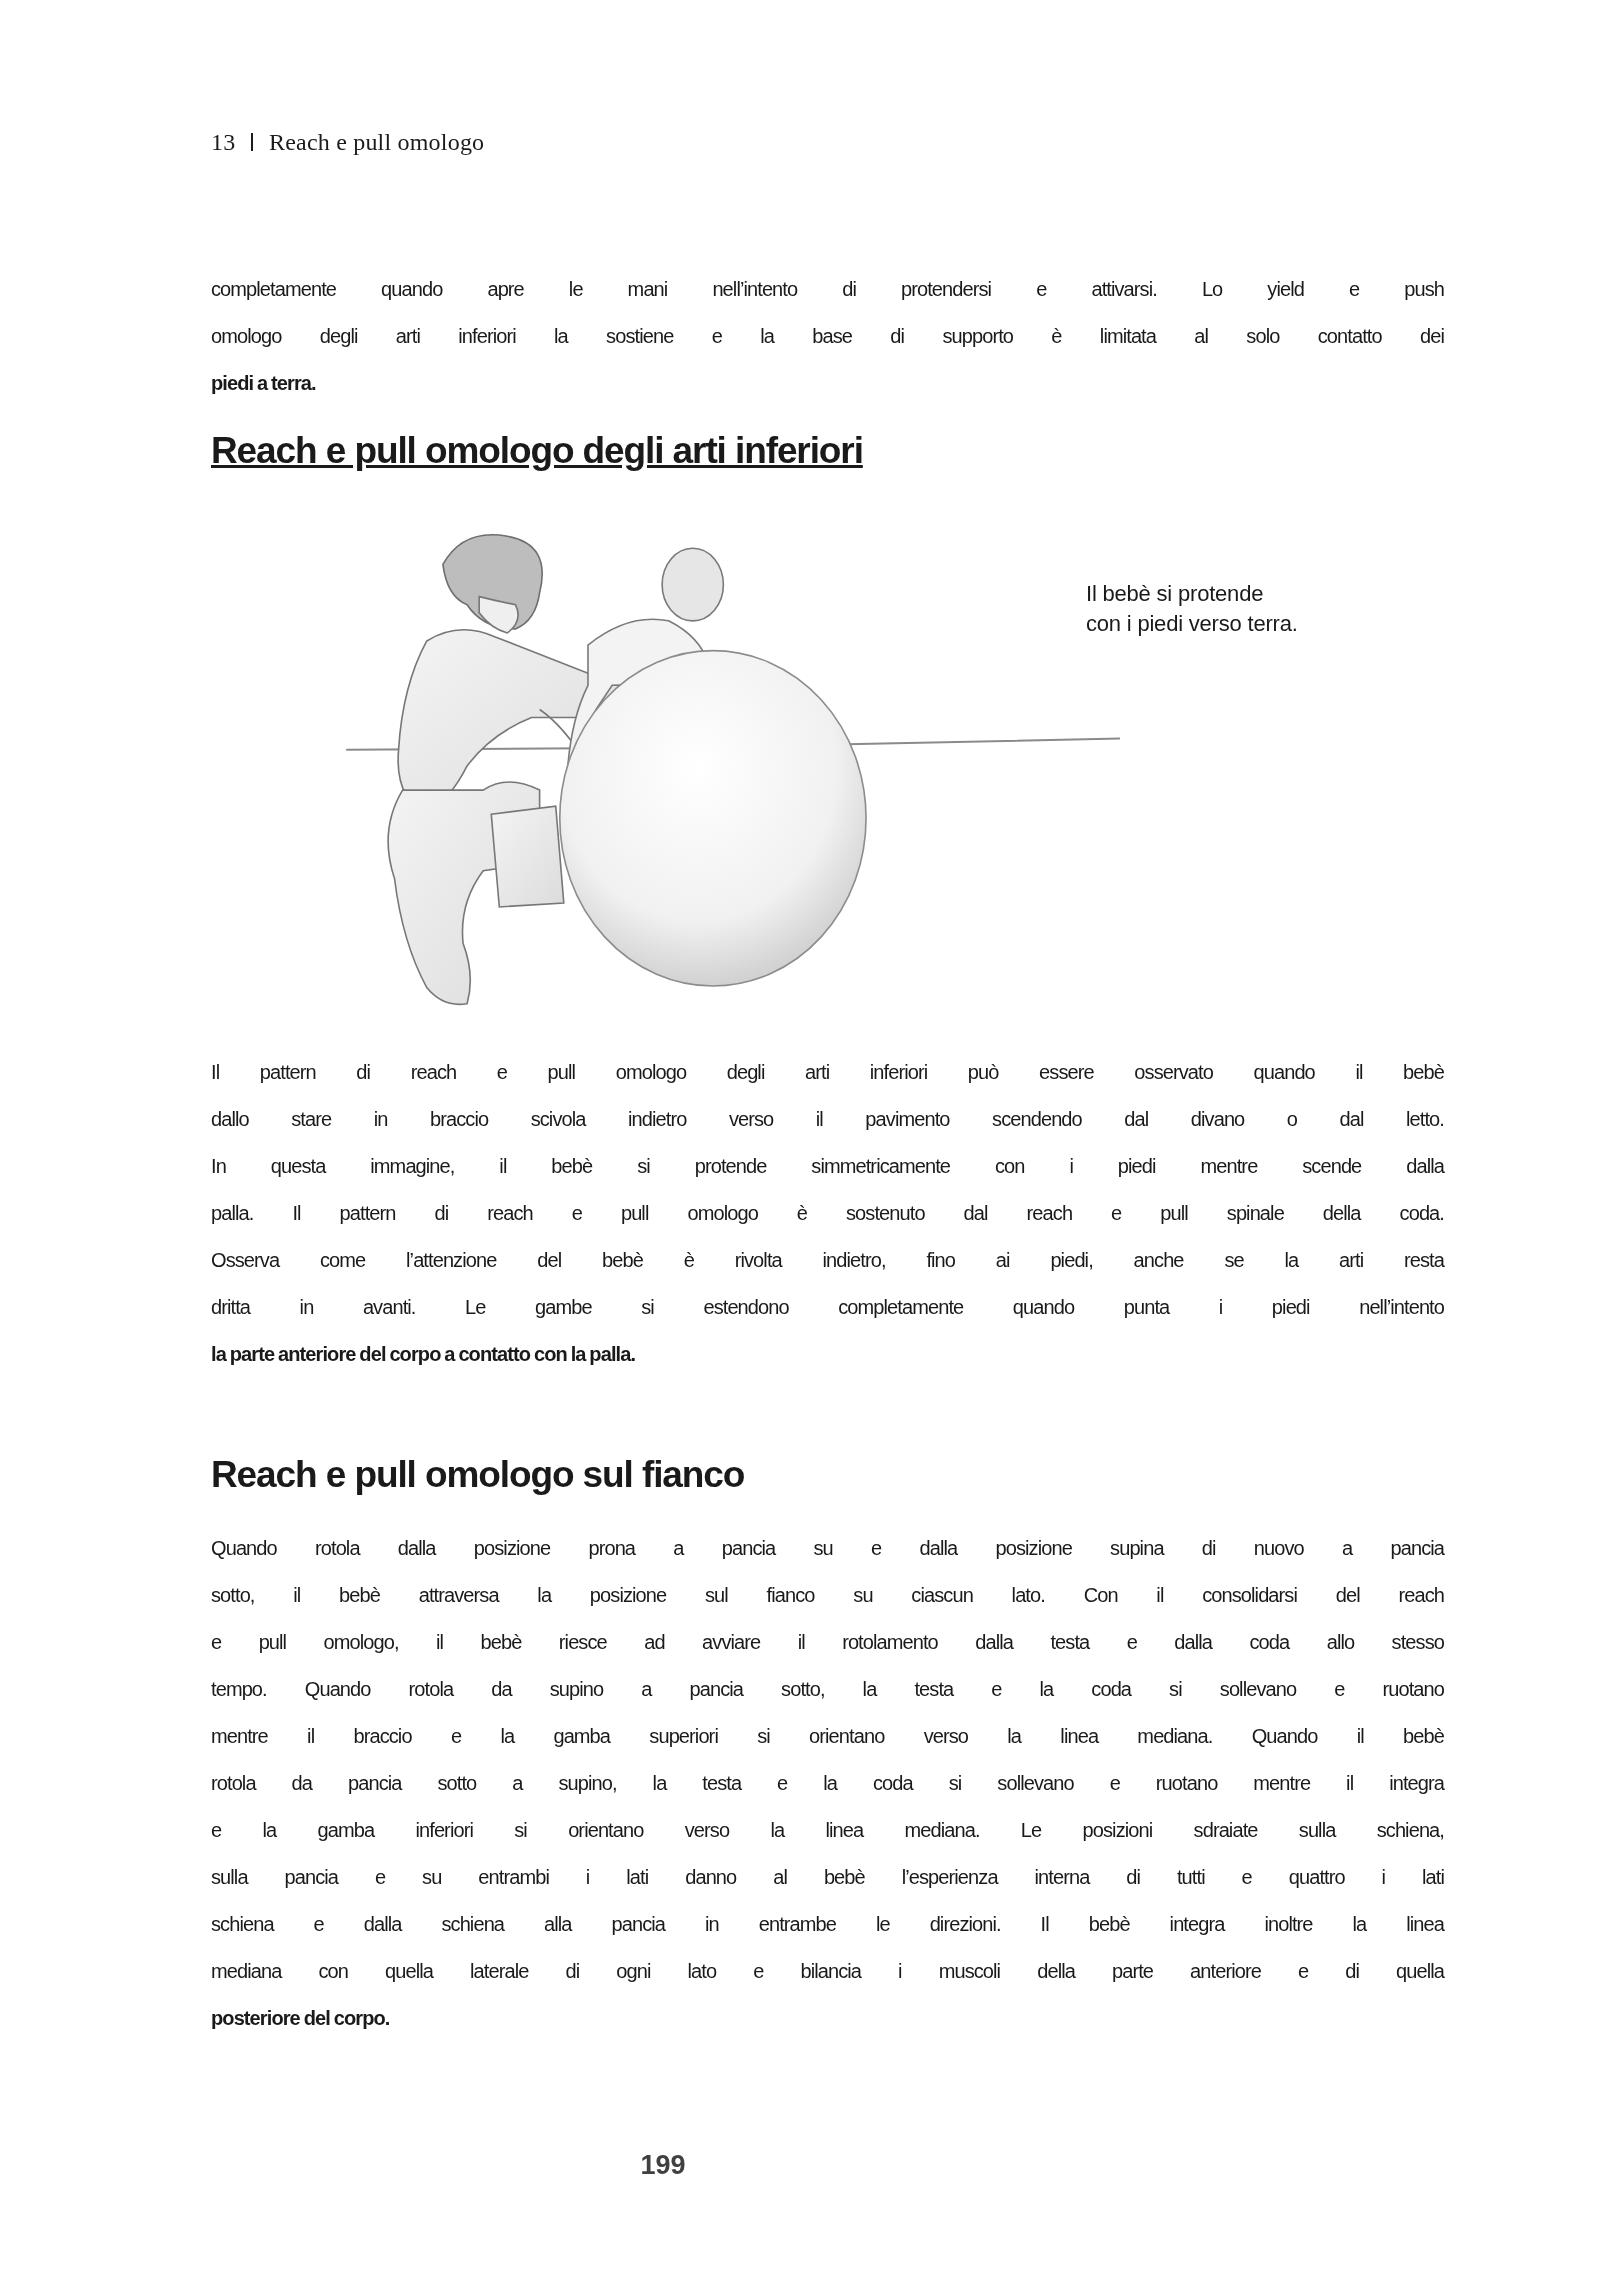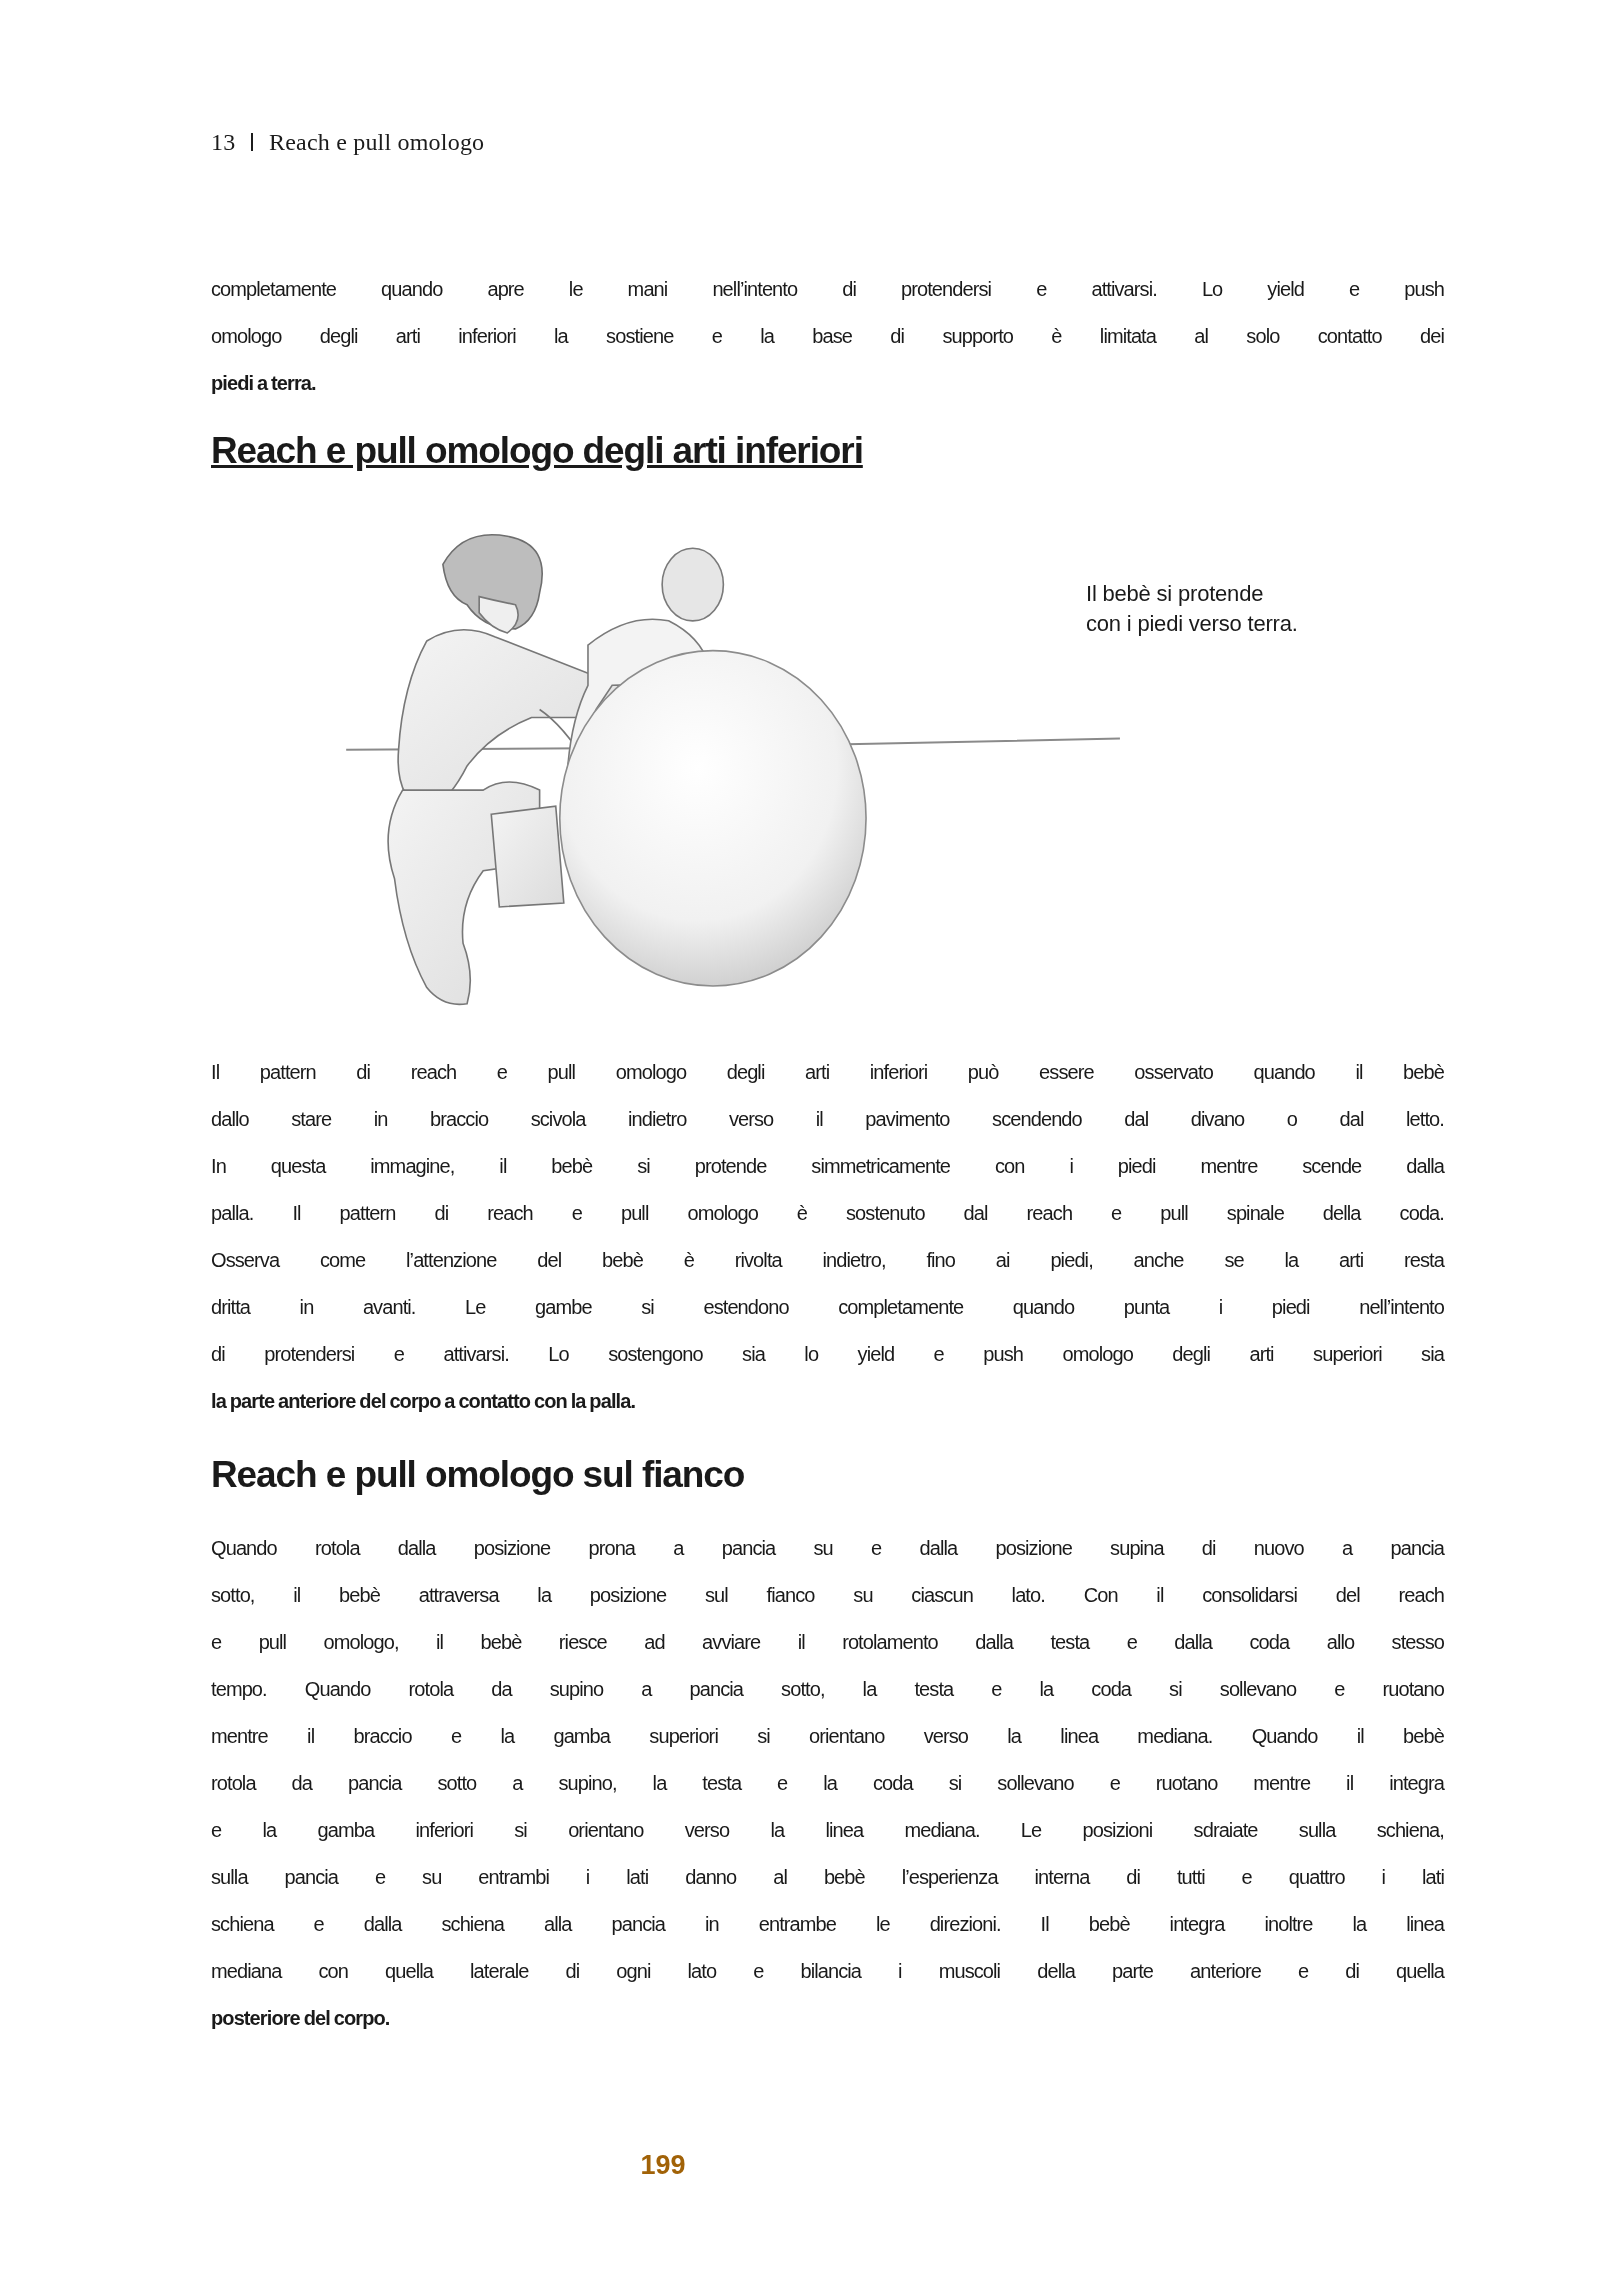--- a/index.html
+++ b/index.html
@@ -25,21 +25,21 @@
     }
     .figure { position: absolute; left: 322px; top: 524px; width: 806px; height: 508px; }
     .caption {
       position: absolute; left: 1086px; top: 579px;
       font-family: "Liberation Sans", "DejaVu Sans", sans-serif;
       font-size: 22px; line-height: 30px; color: #1a1a1a; letter-spacing: -0.2px;
     }
     .folio {
       position: absolute; left: 0; width: 1326px; top: 2150px; text-align: center;
       font-family: "Liberation Sans", "DejaVu Sans", sans-serif;
-      font-weight: bold; font-size: 27px; color: #a16207;
+      font-weight: bold; font-size: 27px; color: #404040;
     }
   </style>
 </head>
 <body>
 
 <div class="running-head">
   <span>13</span><span class="sep"></span><span>Reach e pull omologo</span>
 </div>
 
 <div class="body-text" style="top: 266px;">
@@ -89,21 +89,20 @@
   <div>con i piedi verso terra.</div>
 </div>
 
 <div class="body-text" style="top: 1049px;">
   <span class="line">Il pattern di reach e pull omologo degli arti inferiori può essere osservato quando il bebè</span>
   <span class="line">dallo stare in braccio scivola indietro verso il pavimento scendendo dal divano o dal letto.</span>
   <span class="line">In questa immagine, il bebè si protende simmetricamente con i piedi mentre scende dalla</span>
   <span class="line">palla. Il pattern di reach e pull omologo è sostenuto dal reach e pull spinale della coda.</span>
   <span class="line">Osserva come l’attenzione del bebè è rivolta indietro, fino ai piedi, anche se la arti resta</span>
   <span class="line">dritta in avanti. Le gambe si estendono completamente quando punta i piedi nell’intento</span>
-  <span class="line">di protendersi e attivarsi. Lo sostengono sia lo yield e push omologo degli arti superiori sia</span>
   <span class="line last">la parte anteriore del corpo a contatto con la palla.</span>
 </div>
 
 <div class="heading" style="top: 1454px;">Reach e pull omologo sul fianco</div>
 
 <div class="body-text" style="top: 1525px;">
   <span class="line">Quando rotola dalla posizione prona a pancia su e dalla posizione supina di nuovo a pancia</span>
   <span class="line">sotto, il bebè attraversa la posizione sul fianco su ciascun lato. Con il consolidarsi del reach</span>
   <span class="line">e pull omologo, il bebè riesce ad avviare il rotolamento dalla testa e dalla coda allo stesso</span>
   <span class="line">tempo. Quando rotola da supino a pancia sotto, la testa e la coda si sollevano e ruotano</span>

